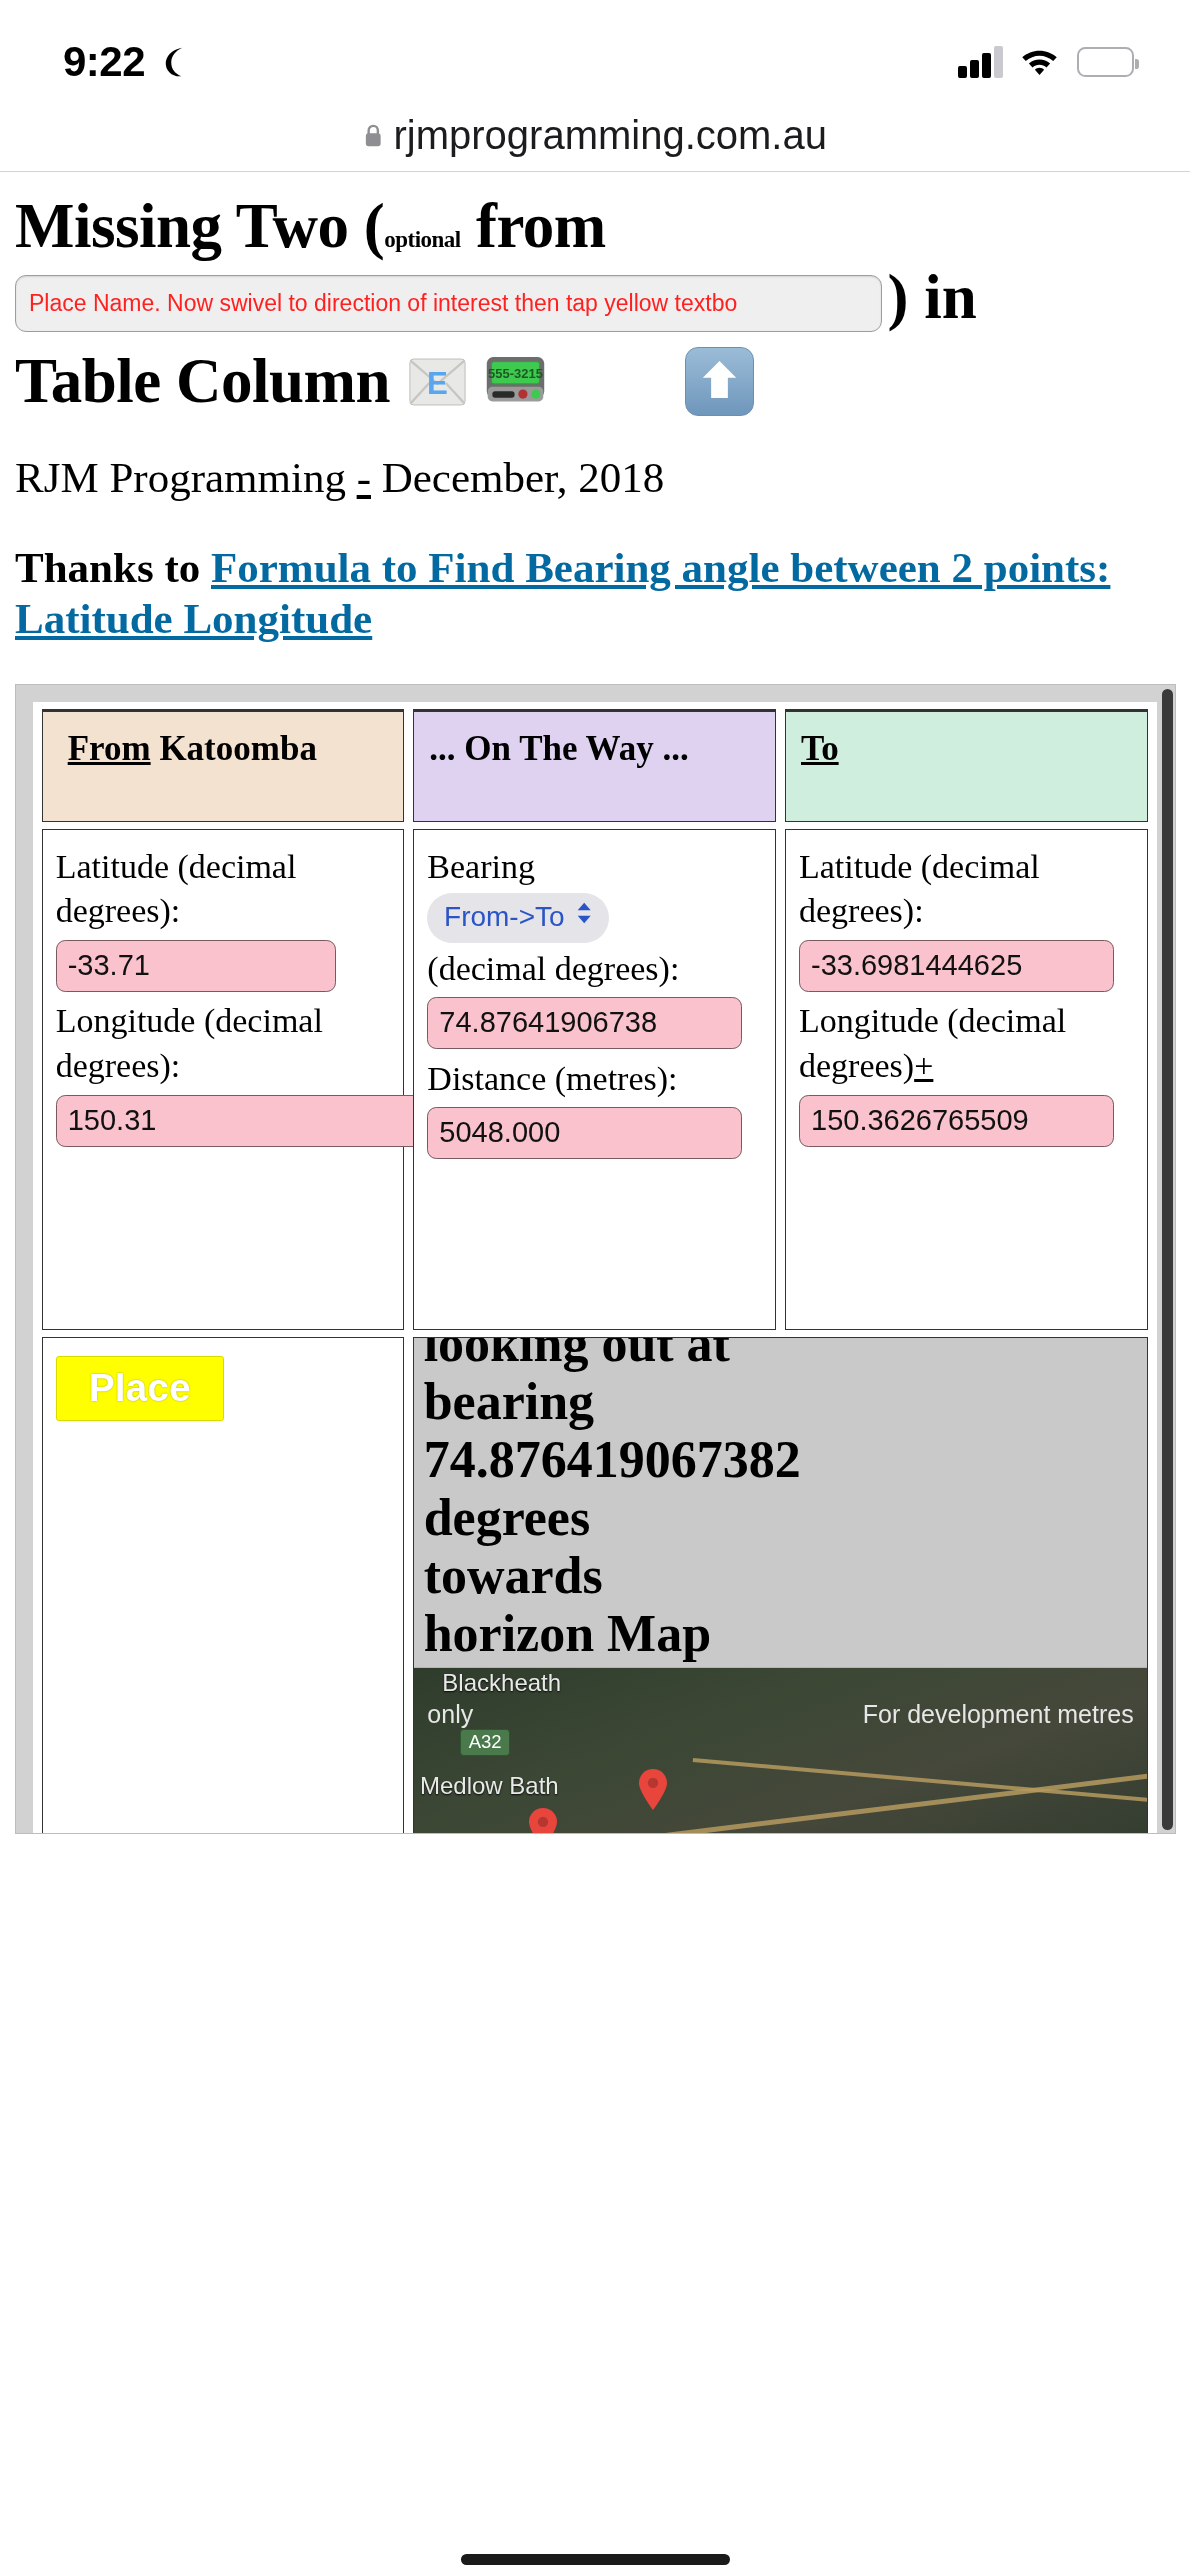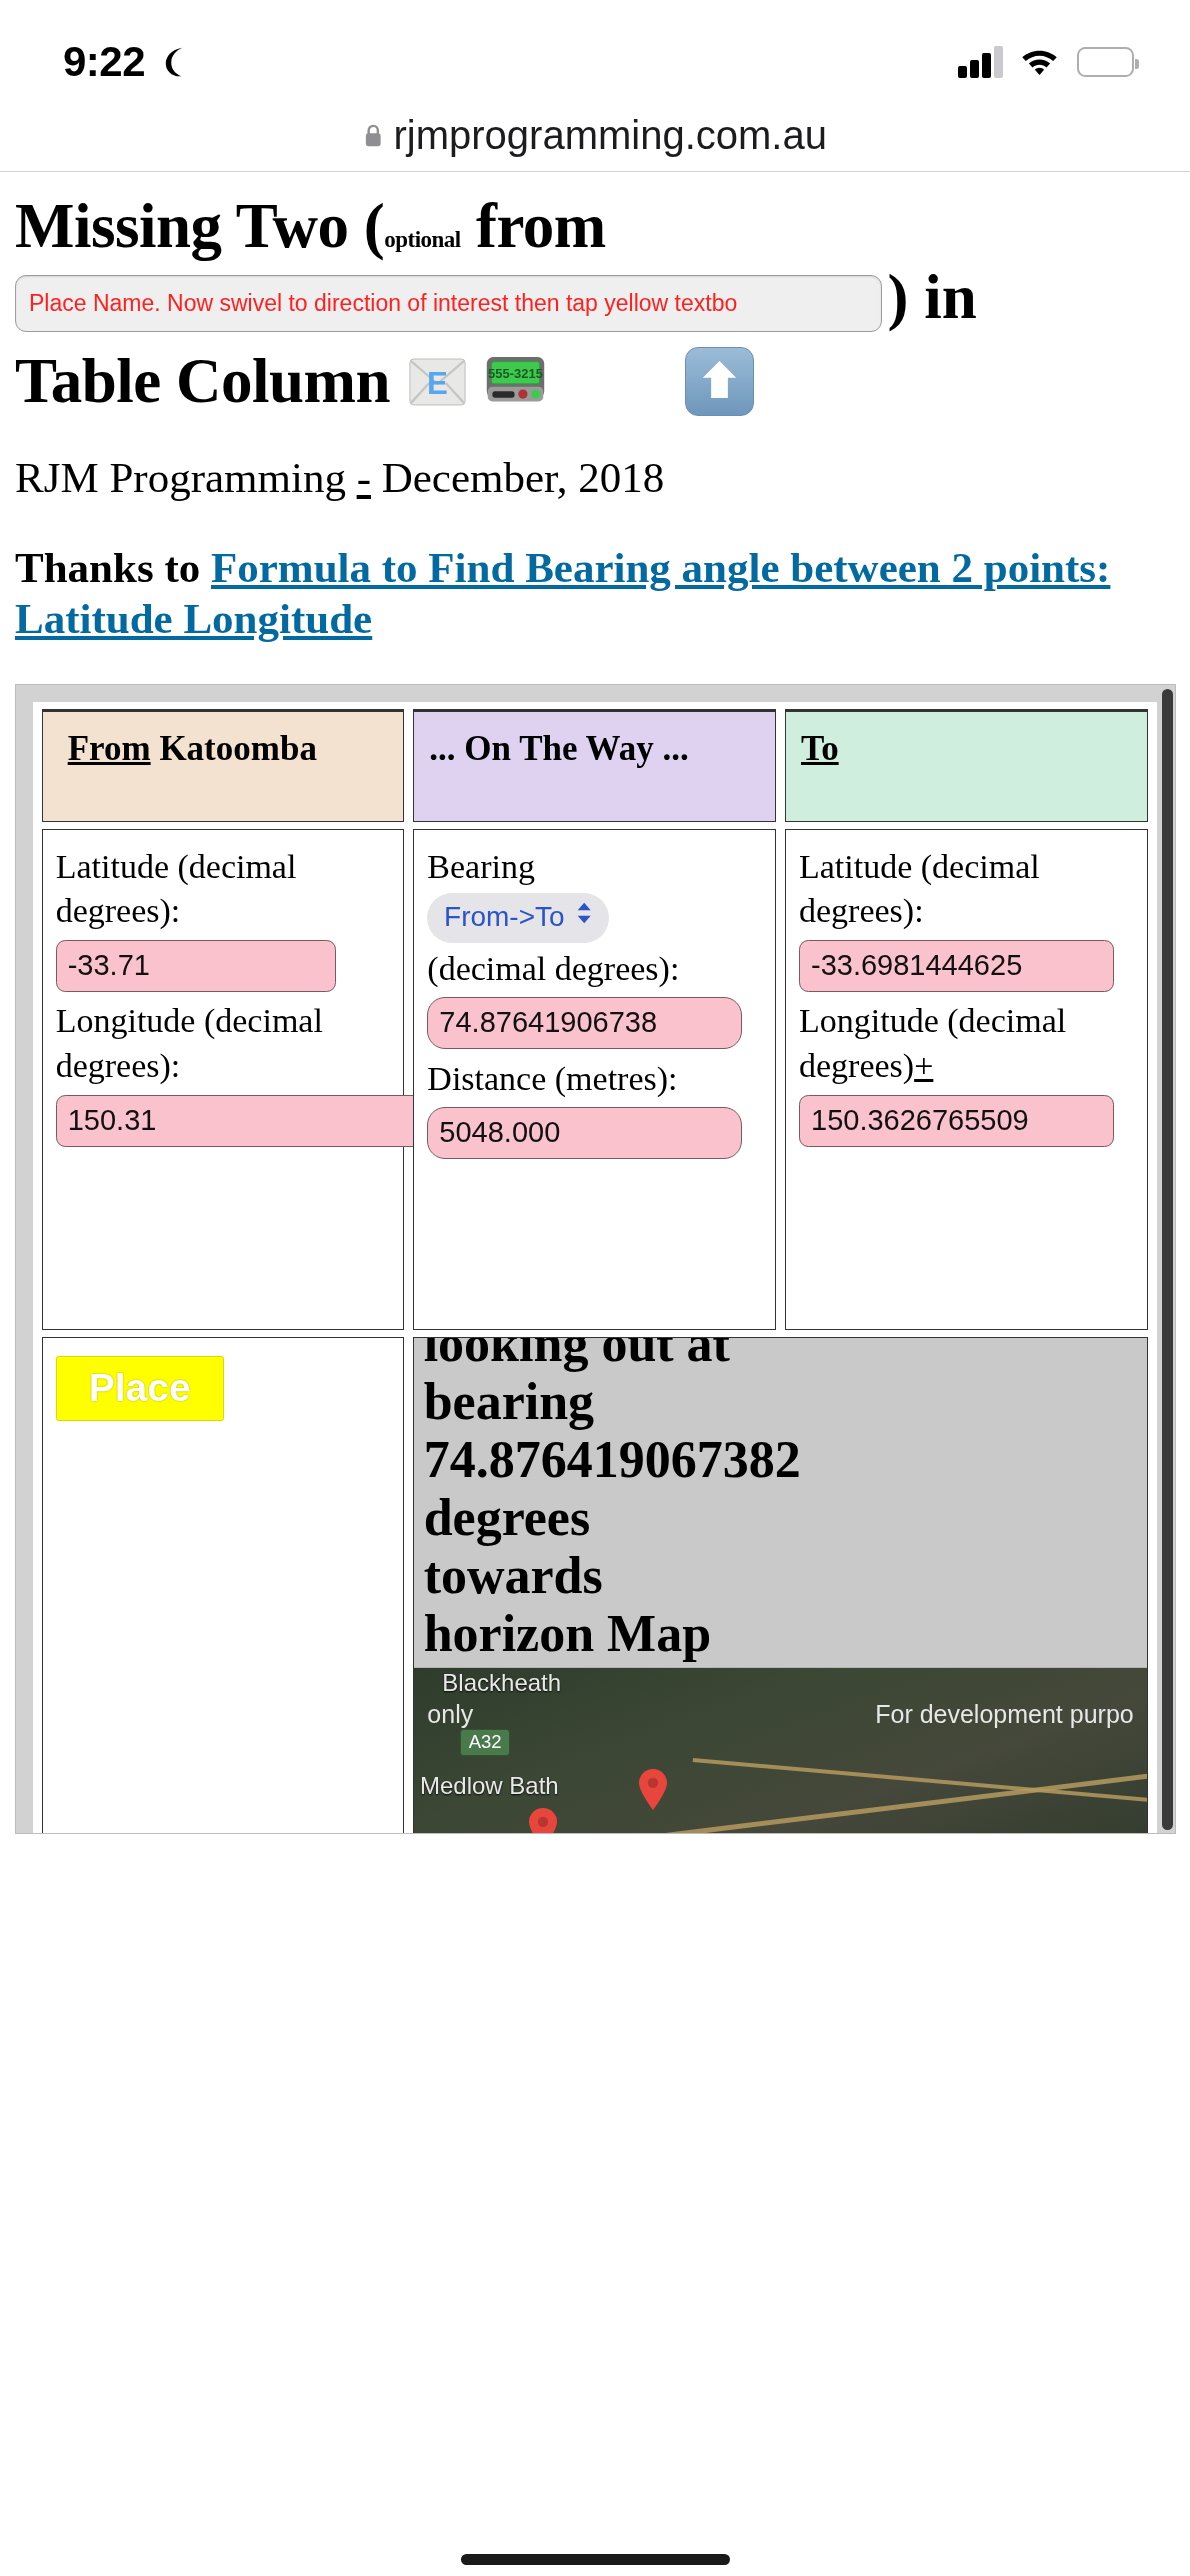--- a/index.html
+++ b/index.html
@@ -122,21 +122,21 @@
   }
   .pinkin {
     display:block; background:#f9c2cc; border:1.9px solid #7a5a60;
     border-radius: 9.3px; height: 52px; margin: 5.6px 0 7.4px 0;
     font-family:"Liberation Sans", sans-serif; font-size: 29px;
     color:#111; line-height: 48px; padding: 0 11px;
     white-space:nowrap; overflow:hidden;
   }
   .pinkin.w1 { width: 280px; }
   .pinkin.w2 { width: 464px; }
-  .pinkin.w3 { width: 315px; border-radius: 18px; }
+  .pinkin.w3 { width: 315px; }
   .pinkin.w4 { width: 315px; }
   .sel {
     display:inline-block; background:#e4e4e9; border-radius: 26px;
     font-family:"Liberation Sans", sans-serif; font-size: 28px;
     color:#2b55c7; padding: 5.6px 15px 7.4px 16.7px; margin: 3.7px 0 3.7px 0;
     white-space:nowrap;
   }
   .sel .chev { margin-left: 9.3px; font-size: 25px; display:inline-block; }
 
   .fillbtn {
@@ -330,21 +330,21 @@
             <div class="road" style="left:37px; top:148px; width:705px; height:4.6px; transform:rotate(-7deg);"></div>
             <div class="road" style="left:278px; top:111px; width:482px; height:3.7px; transform:rotate(5deg);"></div>
 
             <div class="mlabel" style="left:28px; top:1.9px;">Blackheath</div>
             <div class="shield" style="left:46px; top:61px;">A32</div>
             <div class="mlabel" style="left:5.6px; top:104px;">Medlow Bath</div>
             <div class="mlabel" style="left:-3.7px; top:158px;">ong</div>
 
             <div class="mapwm">
               <span>only</span>
-              <span>For development purpo</span>
+              <span>For development metres</span>
             </div>
 
             <span class="pin" style="left:113px; top:139px;">
               <svg width="32" height="43" viewBox="0 0 34 46">
                     <path d="M17 45 C17 45 32 25 32 16 A15 15 0 0 0 2 16 C2 25 17 45 17 45Z" fill="#e8453c"></path>
                     <circle cx="17" cy="16" r="5.5" fill="#b5372f"></circle>
                   </svg>
             </span>
             <span class="pin" style="left:223px; top:100px;">
               <svg width="32" height="43" viewBox="0 0 34 46">

